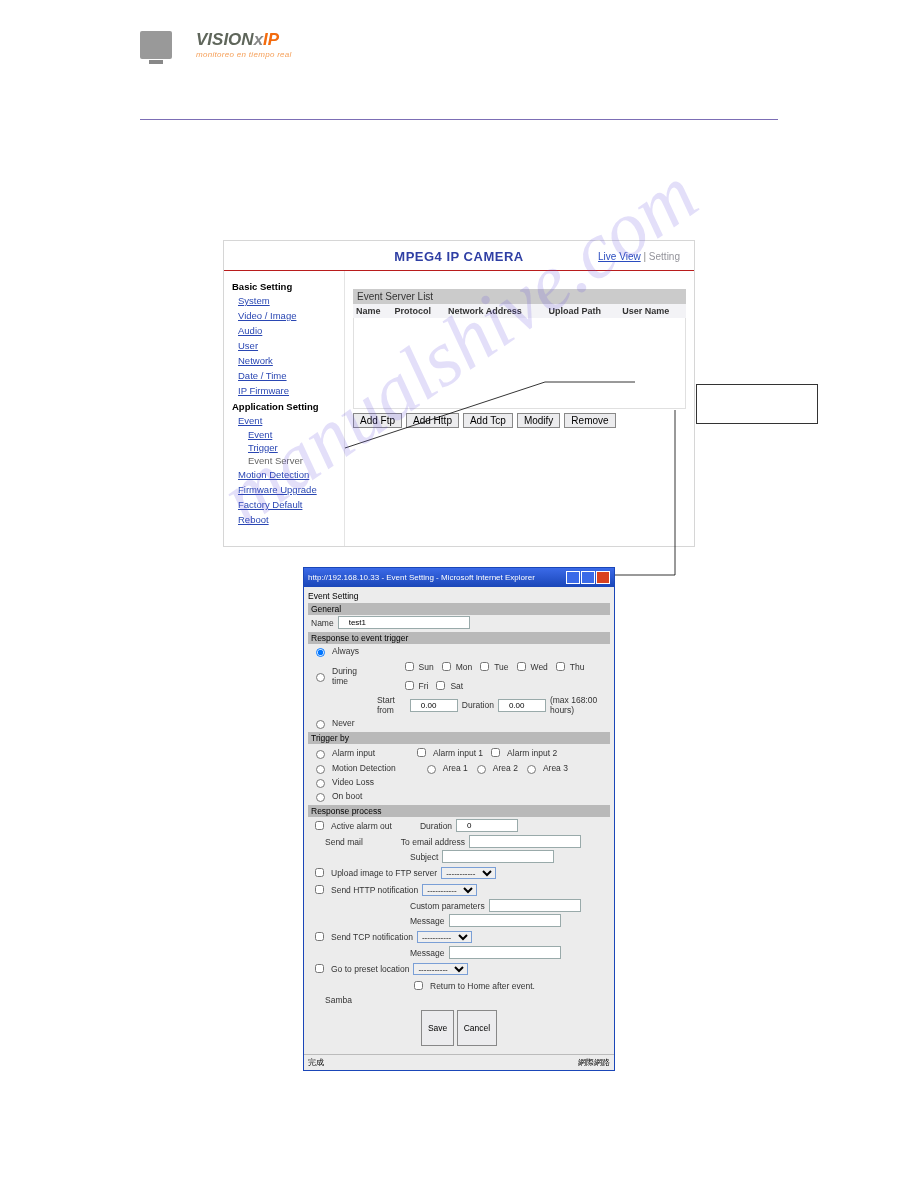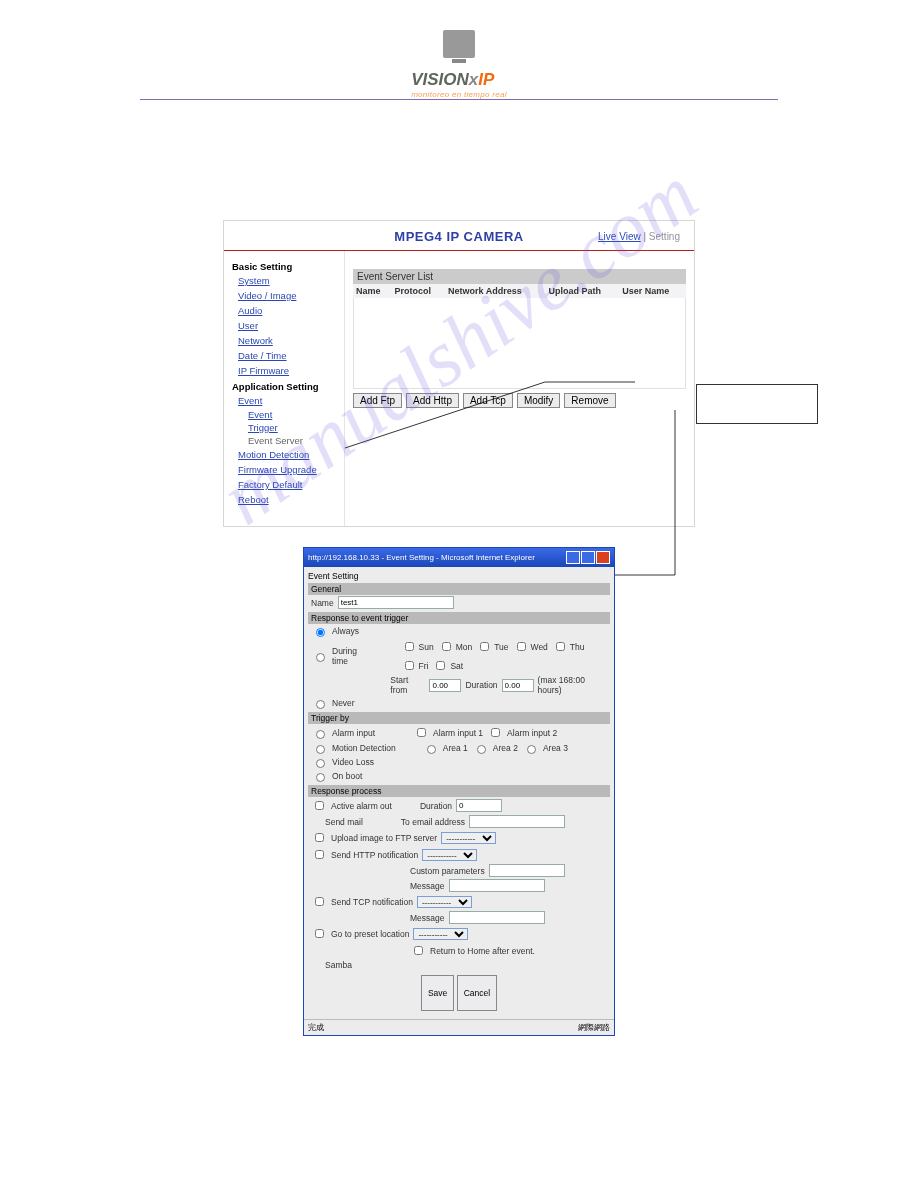--- a/index.html
+++ b/index.html
@@ -6,22 +6,22 @@
     margin: 0;
     padding: 30px 140px;
     font-family: Arial, sans-serif;
     font-size: 11px;
     background: #fff;
     position: relative;
   }
   .logo-wrap {
     display: flex;
     align-items: center;
-    gap: 12px;
-    flex-direction: column;
+    gap: 24px;
+    margin-bottom: 60px;
   }
   .logo-monitor {
     width: 32px; height: 28px;
     background: #999;
     border-radius: 2px;
     position: relative;
   }
   .logo-monitor::after {
     content:'';
     position:absolute;
@@ -103,21 +103,21 @@
   .dlg-ctl {display:flex; gap:1px;}
   .dlg-ctl span {width:12px; height:11px; display:inline-block; border:1px solid #fff;}
   .dlg-ctl .min {background:#3b6ae8;}
   .dlg-ctl .max {background:#3b6ae8;}
   .dlg-ctl .close {background:#d9411e;}
   .dlg-body {background:#ececec; padding:4px;}
   .sec-label {background:#b9b9b9; padding:1px 3px; font-size:8.5px; margin-top:2px;}
   .row {display:flex; align-items:center; gap:4px; padding:1px 3px;}
   .row label {color:#333;}
   .row .indent {width:10px;}
-  .inp {border:1px solid #9aa; height:11px; font-size:8px; padding:0 2px;}
+  .inp {border:1px solid #9aa; height:11px; font-size:8px; padding:0 10px;}
   .sel {border:1px solid #7a9fd6; height:12px; width:55px; font-size:8px;}
   .days {display:flex; gap:4px; flex-wrap:wrap;}
   .days span {display:inline-flex; align-items:center; gap:2px;}
   .chk {width:9px; height:9px;}
   .btn2 {font:8.5px Arial; background:#ececee; border:1px solid #888; padding:12px 6px;}
   .btn-center {text-align:center; padding:4px 0;}
   .statusbar {display:flex; justify-content:space-between; padding:2px 4px; background:#ececec; border-top:1px solid #bbb; font-size:8px;}
   
   
   .watermark {
@@ -318,20 +318,25 @@
       <input class="inp" style="width: 40px;" value="0">
     </div>
     <div class="row">
       <span class="indent"></span>
       <label>Send mail</label>
       <span style="width:30px"></span>
       <label>To email address</label>
       <input class="inp" style="width: 90px;">
     </div>
     <div class="row">
+      <span style="width:95px"></span>
+      <label>Subject</label>
+      <input class="inp" style="width: 90px;">
+    </div>
+    <div class="row">
       <input type="checkbox" class="chk" style="">
       <label>Upload image to FTP server</label>
       <select class="sel"><option>-----------</option></select>
     </div>
     <div class="row">
       <input type="checkbox" class="chk" style="">
       <label>Send HTTP notification</label>
       <select class="sel"><option>-----------</option></select>
     </div>
     <div class="row">

